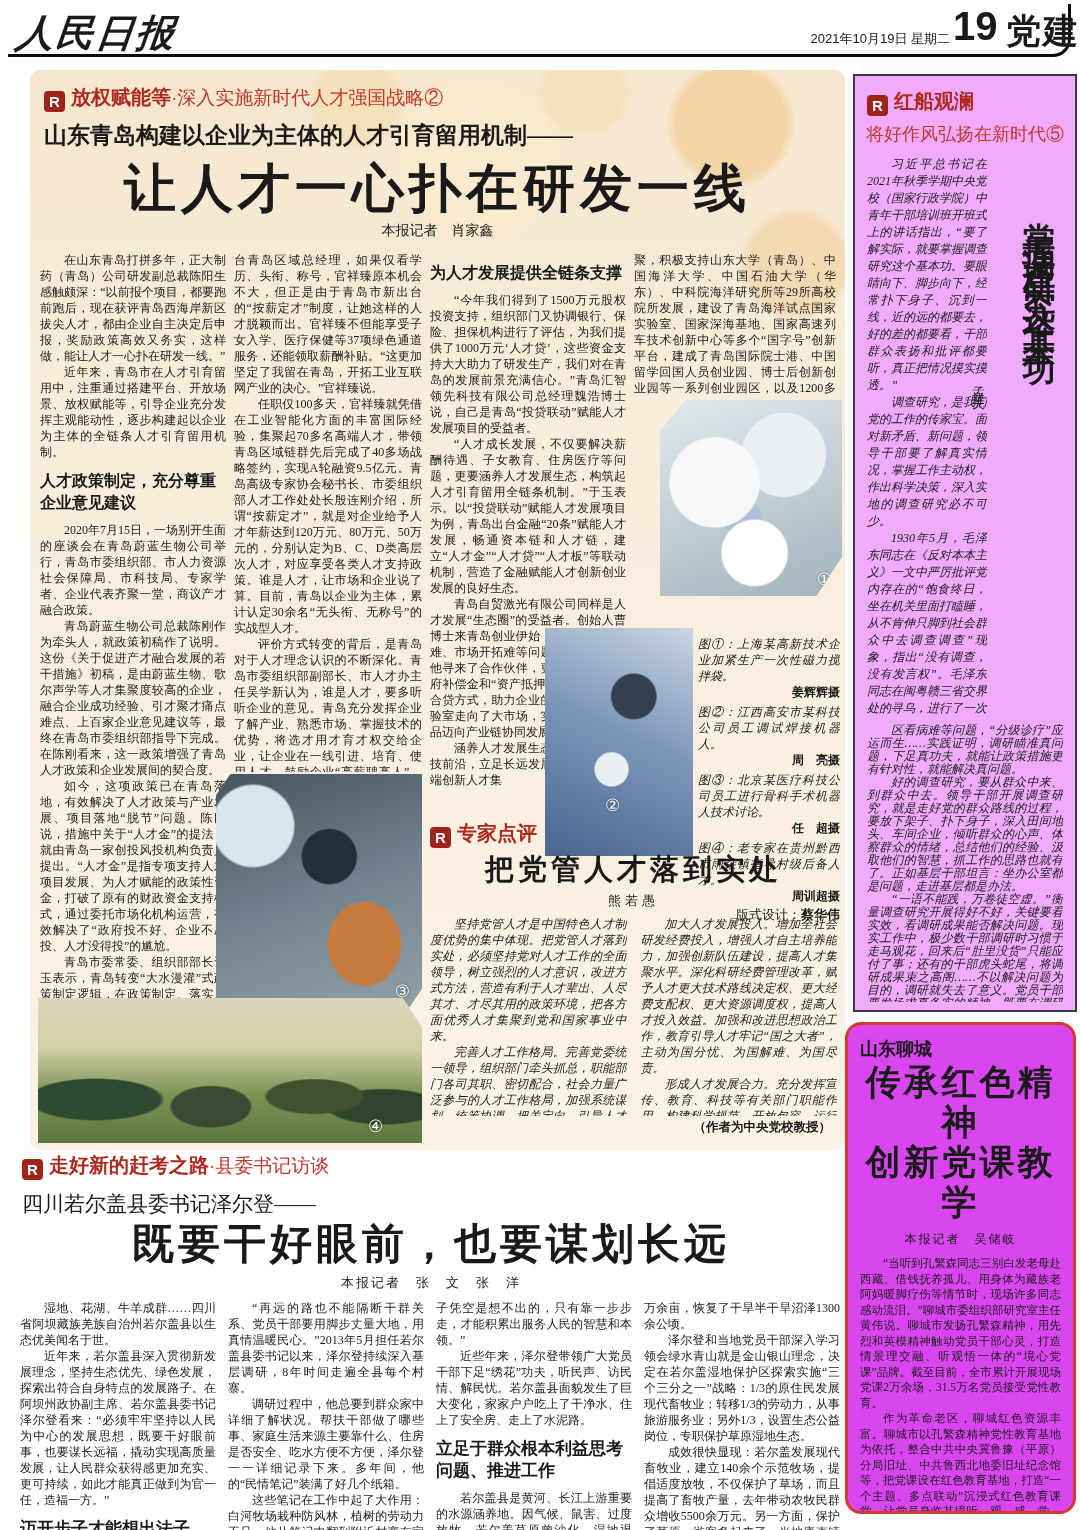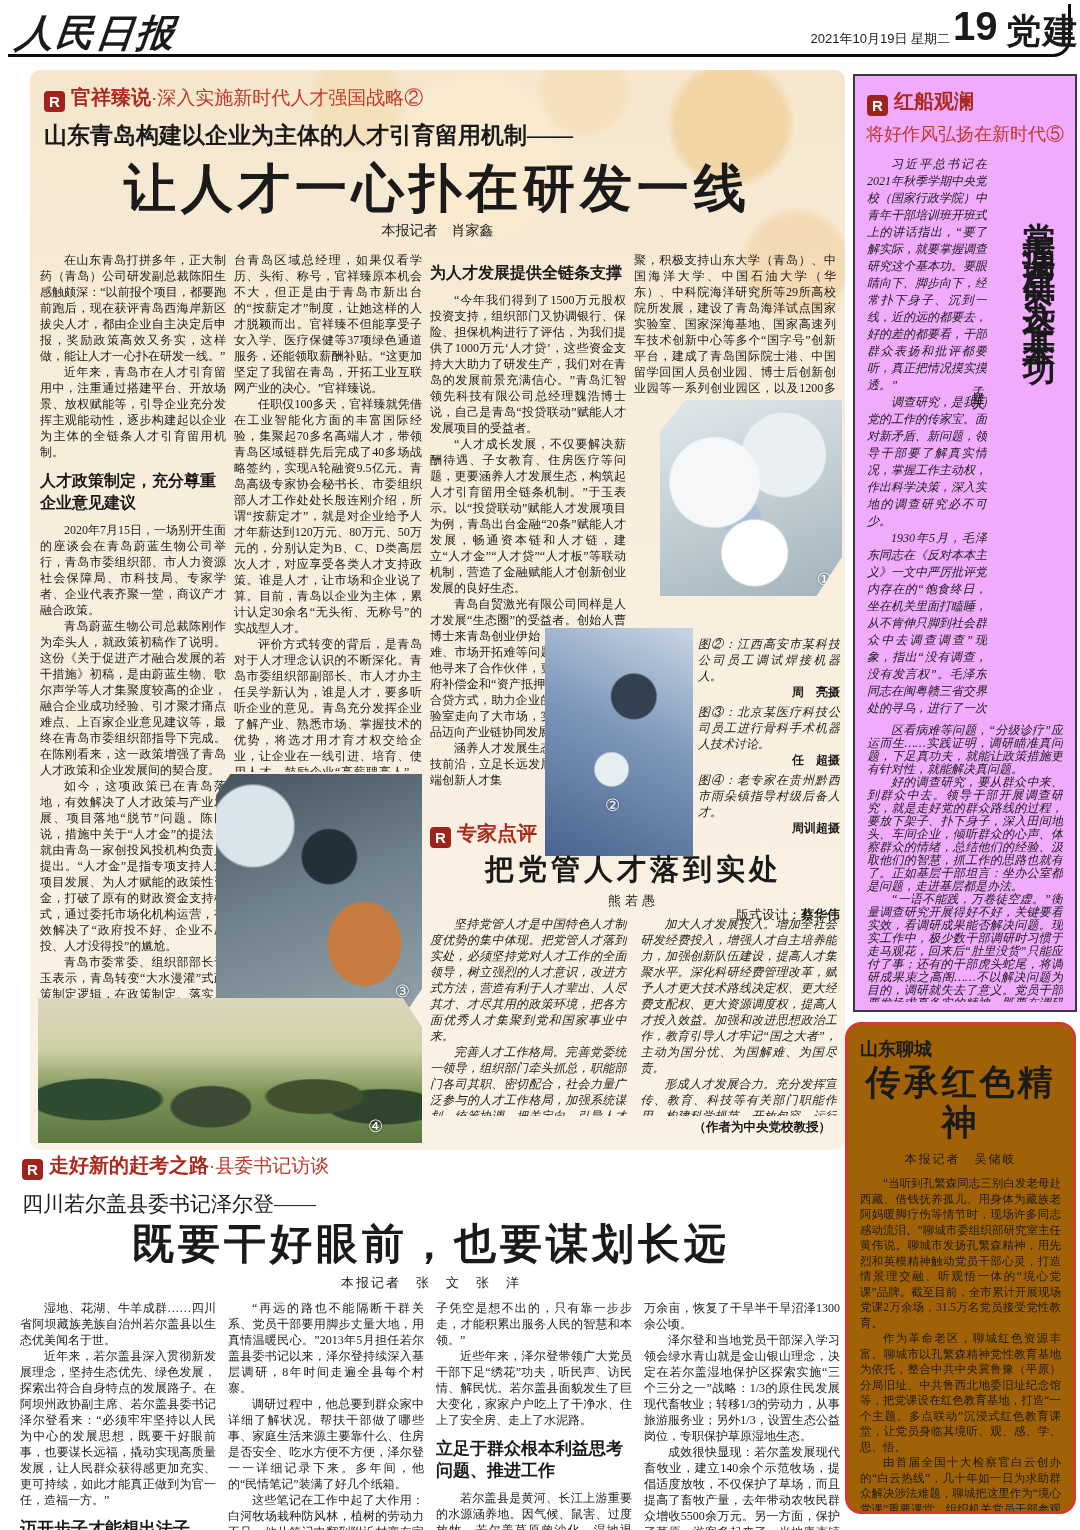--- a/index.html
+++ b/index.html
@@ -106,21 +106,21 @@
              font-style:italic;}
   #hc-narrow .bp{font-size:12px;line-height:17px;}
   #hc-vtitle{position:absolute;right:14px;top:120px;height:620px;writing-mode:vertical-rl;
              font-size:33px;font-weight:800;letter-spacing:13px;}
   #hc-author{position:absolute;right:88px;top:300px;writing-mode:vertical-rl;font-size:13px;
              letter-spacing:5px;}
   #hc-wide{position:absolute;left:12px;top:648px;width:196px;height:278px;overflow:hidden;
            font-style:italic;}
   #hc-wide .bp{font-size:12px;line-height:13px;}
   
-  #lc{position:absolute;left:845px;top:1022px;width:231px;height:492px;background:#a16207;
+  #lc{position:absolute;left:845px;top:1022px;width:231px;height:492px;background:#d946ef;
       border:3px solid #d63a2b;border-radius:16px;box-sizing:border-box;padding:10px 12px;
       overflow:hidden;}
   #lc-region{font-size:18px;font-weight:700;margin:2px 0 4px;}
   .lc-h{text-align:center;font-size:35px;font-weight:900;letter-spacing:3px;line-height:40px;
         font-family:Liberation Mono, monospace;}
   #lc-byline{text-align:center;font-size:12px;margin:6px 0 8px;letter-spacing:2px;}
   #lc-body .bp{font-size:11.5px;line-height:15.5px;}
   
   #iv{position:absolute;left:20px;top:1152px;width:822px;height:378px;overflow:hidden;}
   #iv-kicker{position:absolute;left:2px;top:0;}
@@ -140,21 +140,21 @@
 <div id="page">
 
   <div id="hdr-frame"></div>
   <div id="logo">人民日报</div>
   <div id="hdr-date">2021年10月19日  星期二</div>
   <div id="hdr-page">19</div>
   <div id="hdr-section">党建</div>
 
   <div id="main">
     <div id="main-kicker">
-      <span class="rbadge">R</span><span class="kick-b">官祥臻说</span><span class="kick-s">·深入实施新时代人才强国战略②</span>
+      <span class="rbadge">R</span><span class="kick-b">放权赋能等</span><span class="kick-s">·深入实施新时代人才强国战略②</span>
     </div>
     <div id="main-overline">山东青岛构建以企业为主体的人才引育留用机制——</div>
     <div id="main-byline">本报记者　肖家鑫</div>
     <div id="main-headline">让人才一心扑在研发一线</div>
 
     <div id="mcol1" class="col">
         <p class="bp">在山东青岛打拼多年，正大制药（青岛）公司研发副总裁陈阳生感触颇深：“以前报个项目，都要跑前跑后，现在获评青岛西海岸新区拔尖人才，都由企业自主决定后申报，奖励政策高效又务实，这样做，能让人才一心扑在研发一线。”</p>
         <p class="bp">近年来，青岛市在人才引育留用中，注重通过搭建平台、开放场景、放权赋能等，引导企业充分发挥主观能动性，逐步构建起以企业为主体的全链条人才引育留用机制。</p>
         <h4 class="bh">人才政策制定，充分尊重企业意见建议</h4>
         <p class="bp">2020年7月15日，一场别开生面的座谈会在青岛蔚蓝生物公司举行，青岛市委组织部、市人力资源社会保障局、市科技局、专家学者、企业代表齐聚一堂，商议产才融合政策。</p>
@@ -185,20 +185,21 @@
       <span class="plabel" style="left:60px;bottom:40px;">②</span>
     </div>
     <div id="photo3" class="photo">
       <span class="plabel" style="right:12px;bottom:8px;">③</span>
     </div>
     <div id="photo4" class="photo">
       <span class="plabel" style="left:330px;bottom:6px;">④</span>
     </div>
 
     <div id="captions">
+        <p class="cap"><span>图①：上海某高新技术企业加紧生产一次性磁力搅拌袋。</span><span class="capc">姜辉辉摄</span></p>
         <p class="cap"><span>图②：江西高安市某科技公司员工调试焊接机器人。</span><span class="capc">周　亮摄</span></p>
         <p class="cap"><span>图③：北京某医疗科技公司员工进行骨科手术机器人技术讨论。</span><span class="capc">任　超摄</span></p>
         <p class="cap"><span>图④：老专家在贵州黔西市雨朵镇指导村级后备人才。</span><span class="capc">周训超摄</span></p>
       </div>
     <div id="design-credit">
       <span>版式设计：</span><b>蔡华伟</b>
     </div>
 
     <div id="expert">
       <div id="exp-kicker">
@@ -235,20 +236,21 @@
     <div id="hc-wide">
         <p class="bp">区看病难等问题，“分级诊疗”应运而生……实践证明，调研瞄准真问题，下足真功夫，就能让政策措施更有针对性，就能解决真问题。</p>
         <p class="bp">好的调查研究，要从群众中来、到群众中去。领导干部开展调查研究，就是走好党的群众路线的过程，要放下架子、扑下身子，深入田间地头、车间企业，倾听群众的心声、体察群众的情绪，总结他们的经验、汲取他们的智慧，抓工作的思路也就有了。正如基层干部坦言：坐办公室都是问题，走进基层都是办法。</p>
         <p class="bp">“一语不能践，万卷徒空虚。”衡量调查研究开展得好不好，关键要看实效，看调研成果能否解决问题。现实工作中，极少数干部调研时习惯于走马观花，回来后“肚里没货”只能应付了事；还有的干部虎头蛇尾，将调研成果束之高阁……不以解决问题为目的，调研就失去了意义。党员干部要发扬求真务实的精神，既要在调研中摸清情况，也要在调研后认真分析研究问题，由表及里、去伪存真，用以指导政策制定和工作部署。</p>
       </div>
   </div>
 
   <div id="lc">
     <div id="lc-region">山东聊城</div>
     <div class="lc-h">传承红色精神</div>
+    <div class="lc-h">创新党课教学</div>
     <div id="lc-byline">本报记者　吴储岐</div>
     <div id="lc-body">
         <p class="bp">“当听到孔繁森同志三别白发老母赴西藏、借钱抚养孤儿、用身体为藏族老阿妈暖脚疗伤等情节时，现场许多同志感动流泪。”聊城市委组织部研究室主任黄伟说。聊城市发扬孔繁森精神，用先烈和英模精神触动党员干部心灵，打造情景理交融、听观悟一体的“境心党课”品牌。截至目前，全市累计开展现场党课2万余场，31.5万名党员接受党性教育。</p>
         <p class="bp">作为革命老区，聊城红色资源丰富。聊城市以孔繁森精神党性教育基地为依托，整合中共中央冀鲁豫（平原）分局旧址、中共鲁西北地委旧址纪念馆等，把党课设在红色教育基地，打造“一个主题、多点联动”沉浸式红色教育课堂，让党员身临其境听、观、感、学、思、悟。</p>
         <p class="bp">由首届全国十大检察官白云创办的“白云热线”，几十年如一日为求助群众解决涉法难题，聊城把这里作为“境心党课”重要课堂，组织机关党员干部参观学习、体会感悟。把党课搬到为民服务实践一线，是聊城市创新党课形式的又一有力举措。聊城利用耿店乡村振兴“双训”学院、“白云热线”等教育实践基地，对机关党员干部、农村党组织书记开展现场体验式党课，把党课搬到田间地头、村居企业、工作现场。</p>
       </div>
   </div>
 
   <div id="iv">
     <div id="iv-kicker">

